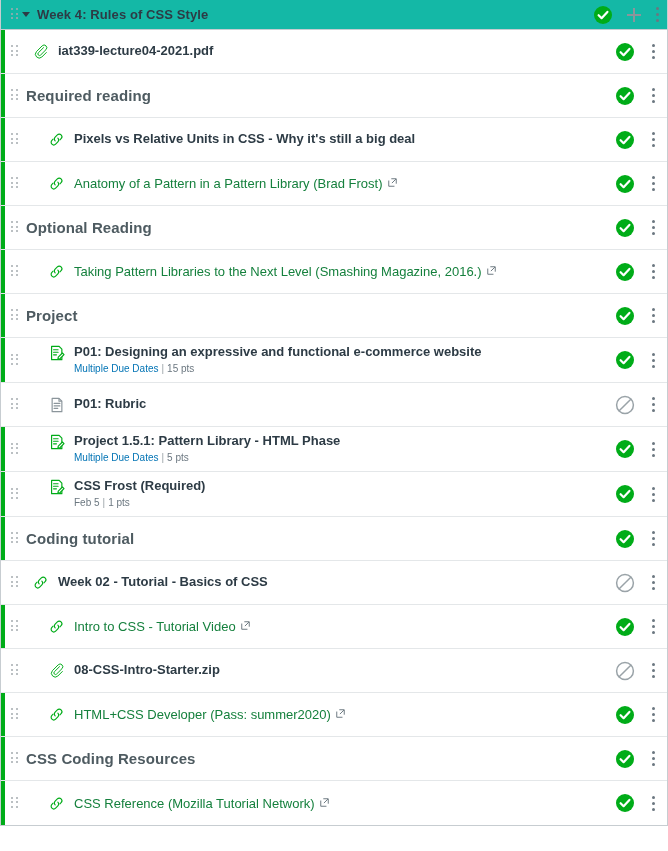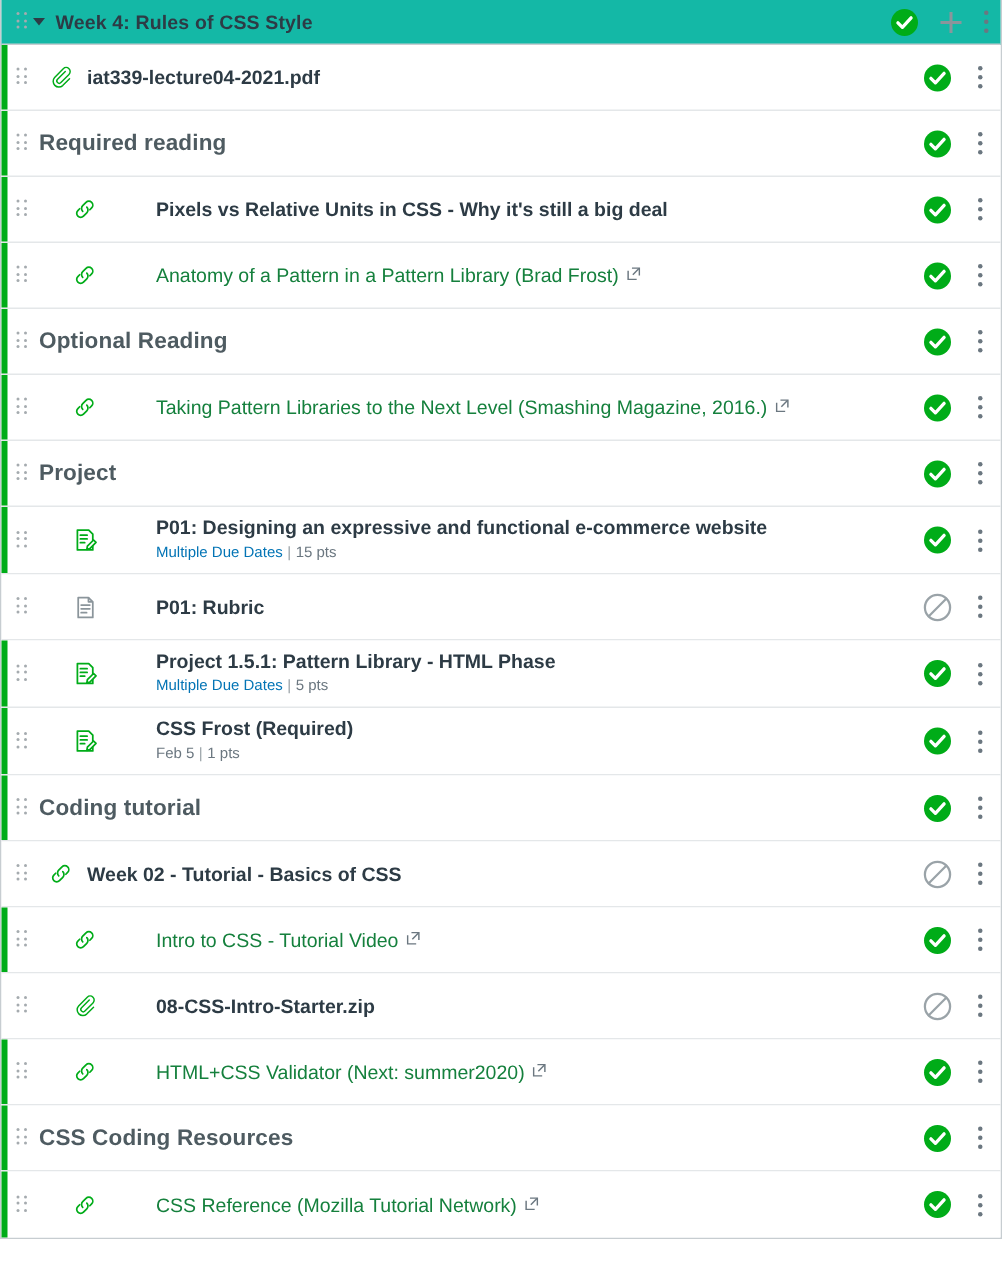--- a/index.html
+++ b/index.html
@@ -51,26 +51,26 @@
     background: #fff;
     padding: 6px 8px 6px 10px;
   }
   .row:last-child { border-bottom: none; }
   .row.published::before {
     content:""; position:absolute; left:0; top:0; bottom:0;
     width:4px; background:#00ac18;
   }
   .row .drag { margin-right: 0; }
 
-  .row-body { display: flex; align-items: center; flex: 1; min-width: 0; }
+  .row-body { display: flex; align-items: flex-start; flex: 1; min-width: 0; }
 
   
   .ind-0 { padding-left: 8px; }
   .ind-1 { padding-left: 14px; }
-  .ind-2 { padding-left: 30px; gap: 30px; }
+  .ind-2 { padding-left: 30px; }
 
   .icon-slot { width: 26px; flex: none; display:flex; align-items:center; }
 
   .txt { min-width: 0; }
   .title {
     font-size: 13px; font-weight: bold; color: #2d3b45;
     line-height: 16px; white-space: nowrap;
   }
   .title.link { color: #15803d; font-weight: normal; }
   .subhead {
@@ -654,21 +654,21 @@
         <div class="row-body ind-2">
           <span class="icon-slot">
             <svg viewBox="0 0 20 20" width="17" height="17">
               <g fill="none" stroke="#00ac18" stroke-width="1.35" stroke-linecap="round">
                 <path d="M8.4 11.6 a3.1 3.1 0 0 1 0-4.4 l2.6-2.6 a3.1 3.1 0 0 1 4.4 4.4 l-1.4 1.4"></path>
                 <path d="M11.6 8.4 a3.1 3.1 0 0 1 0 4.4 l-2.6 2.6 a3.1 3.1 0 0 1-4.4-4.4 l1.4-1.4"></path>
               </g>
             </svg>
           </span>
           <div class="txt">
-            <div class="title link"><span>HTML+CSS Validator (Next: summer2020)</span><span class="extlink"><svg viewBox="0 0 12 12" width="9" height="9">
+            <div class="title link"><span>HTML+CSS Developer (Pass: summer2020)</span><span class="extlink"><svg viewBox="0 0 12 12" width="9" height="9">
                   <path d="M1 3.4 V11 H8.6" fill="none" stroke="#6b7780" stroke-width="1.3"></path>
                   <path d="M4.4 1 H11 V7.6" fill="none" stroke="#6b7780" stroke-width="1.3"></path>
                   <path d="M5.2 6.8 L10.6 1.4" fill="none" stroke="#6b7780" stroke-width="1.3"></path>
                 </svg></span></div>
           </div>
         </div>
         <div class="row-right">
           <span class="pub"><svg viewBox="0 0 20 20" width="20" height="20">
               <circle cx="10" cy="10" r="9" fill="#00ac18"></circle>
               <path d="M5.6 10.2 L8.6 13.2 L14.4 6.9" fill="none" stroke="#fff" stroke-width="2.2" stroke-linecap="round" stroke-linejoin="round"></path>

